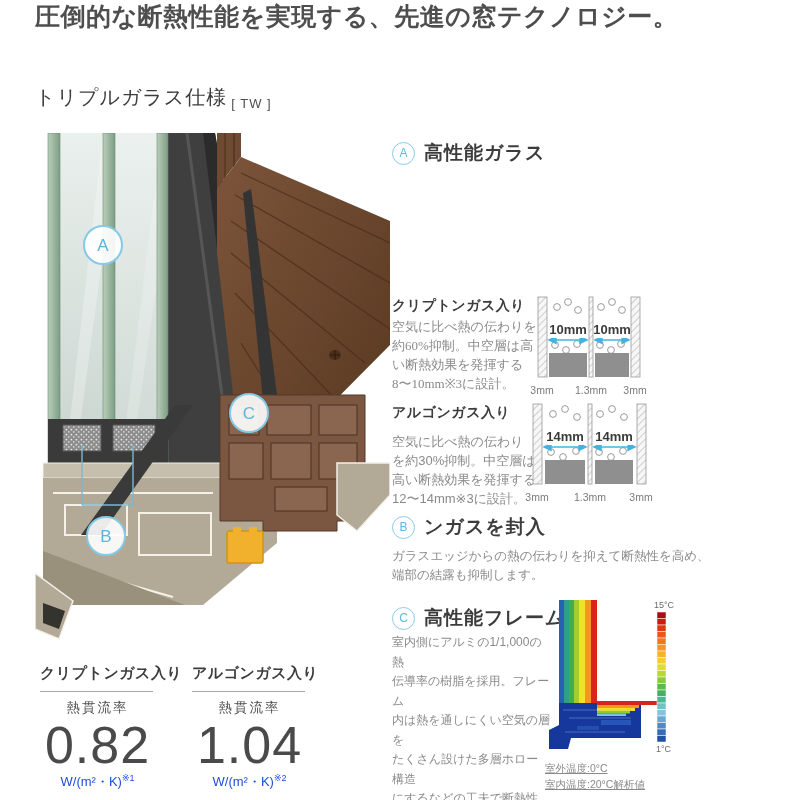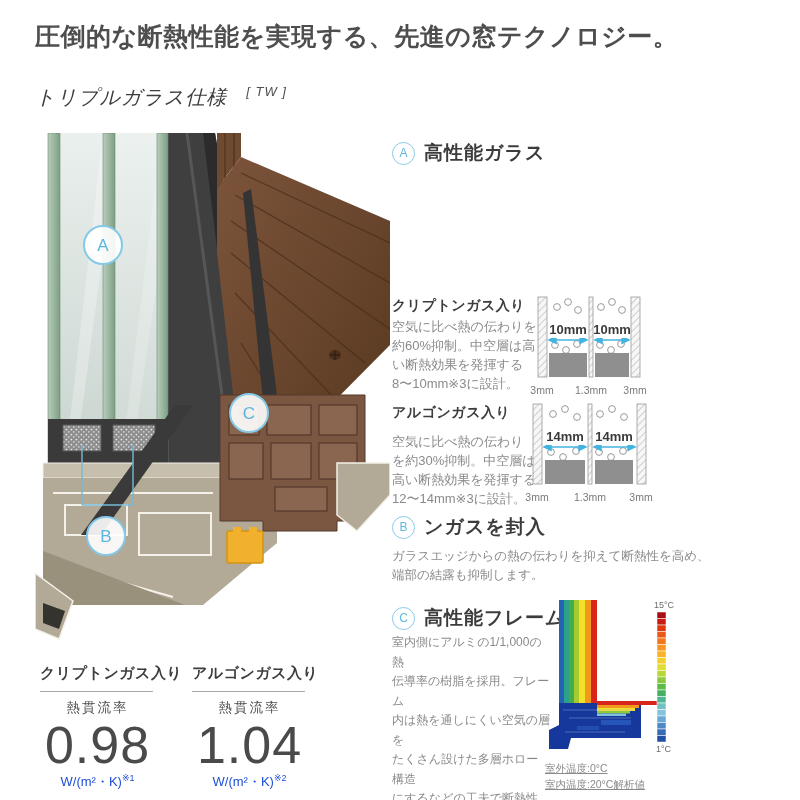--- a/index.html
+++ b/index.html
@@ -1,33 +1,33 @@
 <!DOCTYPE html>
 <html><head>
 <meta charset="utf-8">
 <style>
   html,body{margin:0;padding:0;background:#fff;}
   #stage{position:relative;width:800px;height:800px;background:#ffffff;overflow:hidden;
          font-family:"Liberation Sans","DejaVu Sans",sans-serif;}
   .abs{position:absolute;}
   
-  #title{left:35px;top:20px;font-size:25px;font-weight:bold;color:#4e4e4e;letter-spacing:.5px;}
-  #subtitle-row{left:35px;top:84px;display:flex;align-items:flex-start;gap:19px;font-style:italic;}
+  #title{left:35px;top:0;font-size:25px;font-weight:bold;color:#4e4e4e;letter-spacing:.5px;}
+  #subtitle-row{left:35px;top:84px;display:flex;align-items:flex-end;gap:4px;}
   #subtitle{font-size:20px;font-weight:500;color:#3d3d3d;letter-spacing:1px;}
   #subtitle-tag{font-size:13px;color:#4f4f4f;letter-spacing:1px;}
   
   .sec-head{display:flex;align-items:center;gap:9px;}
   .badge{width:21px;height:21px;border:1.5px solid #8ccae8;border-radius:50%;
          color:#5fb8de;font-size:12px;display:flex;align-items:center;justify-content:center;flex:0 0 auto;}
   .sec-title{font-size:19px;font-weight:bold;color:#3c3c3c;letter-spacing:1px;}
   .body-txt{color:#8a8a8a;white-space:pre-line;}
   #glass-body{left:392px;top:172px;width:404px;font-size:14px;line-height:23px;}
   .sub-head{font-size:14px;font-weight:bold;color:#3c3c3c;letter-spacing:.5px;}
   #krypton-head{left:392px;top:297px;}
-  #krypton-body{left:392px;top:317px;width:160px;font-size:13px;line-height:19px;}
+  #krypton-body{left:392px;top:317px;width:160px;font-size:13px;line-height:19px;font-family:Liberation Serif, serif;}
   #argon-head{left:392px;top:404px;}
   #argon-body{left:392px;top:432px;width:160px;font-size:13px;line-height:19px;}
   #spacer-head{left:392px;top:514px;}
   #spacer-body{left:392px;top:547px;width:400px;font-size:12.5px;line-height:19px;}
   #frame-head{left:392px;top:605px;}
   #frame-body{left:392px;top:633px;width:158px;font-size:12px;line-height:19.5px;}
   #glass-head{left:392px;top:140px;}
   #thermal-caption{left:545px;top:760px;font-size:10.5px;line-height:16px;color:#8a8a8a;white-space:pre-line;text-decoration:underline;}
   
   .spec-card{width:115px;}
@@ -344,21 +344,21 @@
       <text x="115" y="154" font-size="9" fill="#6b6b6b">1°C</text>
     </g>
   </svg>
   <div class="abs" id="thermal-caption">室外温度:0°C
 室内温度:20°C解析値</div>
 
   <div class="abs spec-card" id="spec-0">
     <div class="spec-title">クリプトンガス入り</div>
     <div class="spec-rule"></div>
     <div class="spec-label">熱貫流率</div>
-    <div class="spec-value">0.98</div>
+    <div class="spec-value">0.82</div>
     <div class="spec-unit">
       <span>W/(m²・K)</span><sup>※1</sup>
     </div>
   </div>
 
   <div class="abs spec-card" id="spec-1">
     <div class="spec-title">アルゴンガス入り</div>
     <div class="spec-rule"></div>
     <div class="spec-label">熱貫流率</div>
     <div class="spec-value">1.04</div>

